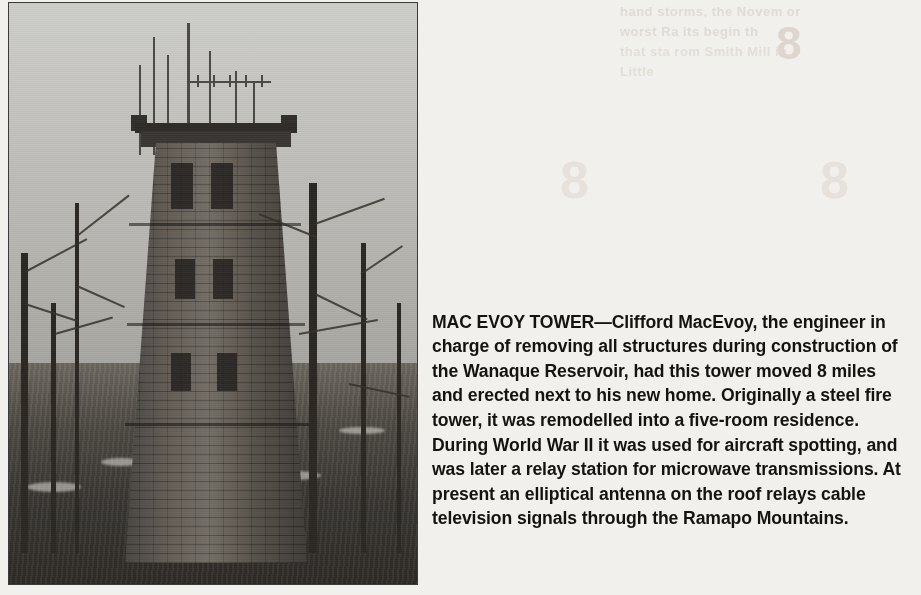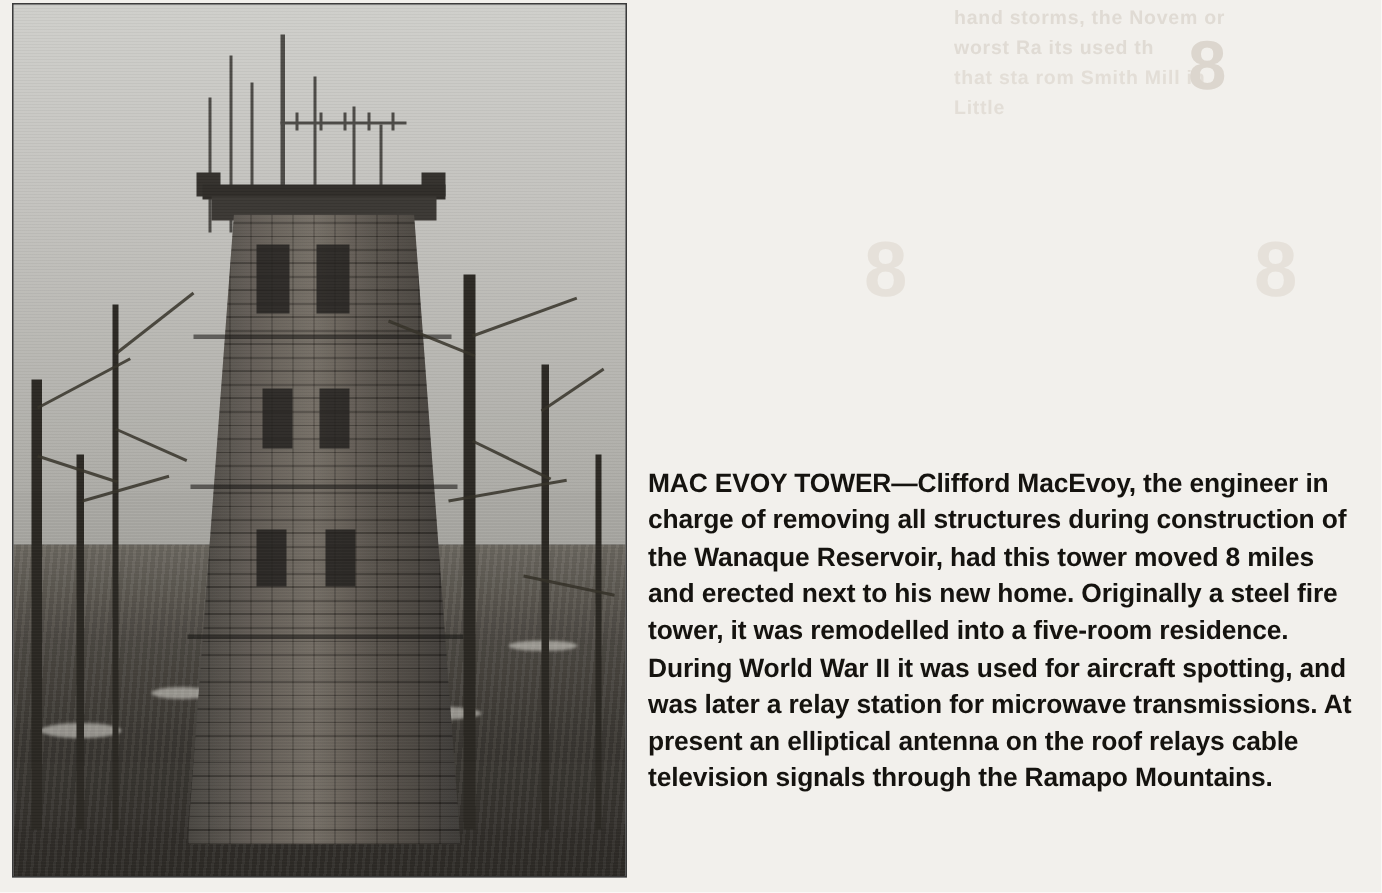--- a/index.html
+++ b/index.html
@@ -25,21 +25,20 @@
   }
 
   
   .bleed {
     position: absolute;
     color: #ded9d2;
     font-family: "Liberation Sans", sans-serif;
     font-weight: bold;
     user-select: none;
     white-space: nowrap;
-    margin-left: 16px;
   }
   .bleed-line1 { left: 620px; top: 4px;  font-size: 13px; letter-spacing: 0.5px; color: #e0dbd4;}
   .bleed-line2 { left: 620px; top: 24px; font-size: 13px; letter-spacing: 0.5px; color: #e0dbd4;}
   .bleed-line3 { left: 620px; top: 44px; font-size: 13px; letter-spacing: 0.5px; color: #e3ded7;}
   .bleed-line4 { left: 620px; top: 64px; font-size: 13px; letter-spacing: 0.5px; color: #e3ded7;}
   .bleed-big-1 { left: 718px; top: 16px; font-size: 46px; color: #dcd6ce; }
   .bleed-big-2 { left: 776px; top: 16px; font-size: 46px; color: #dcd6ce; }
   .bleed-big-3 { left: 560px; top: 150px; font-size: 52px; color: #e6e1da; }
   .bleed-big-4 { left: 820px; top: 150px; font-size: 52px; color: #e6e1da; }
 
@@ -177,21 +176,21 @@
   #caption .lede {
     font-weight: bold;
   }
 </style>
 </head>
 <body>
 
 <div id="page">
 
   <div class="bleed bleed-line1">hand storms, the  Novem  or</div>
-  <div class="bleed bleed-line2">worst Ra    its used  th</div>
+  <div class="bleed bleed-line2">worst Ra    its begin  th</div>
   <div class="bleed bleed-line3">that sta    rom Smith Mill in</div>
   <div class="bleed bleed-line4">Little</div>
   <div class="bleed bleed-big-2">8</div>
   <div class="bleed bleed-big-3">8</div>
   <div class="bleed bleed-big-4">8</div>
 
   <div id="photo">
     <div class="sky"></div>
     <div class="ground"></div>
     <div class="groundgrain"></div>

